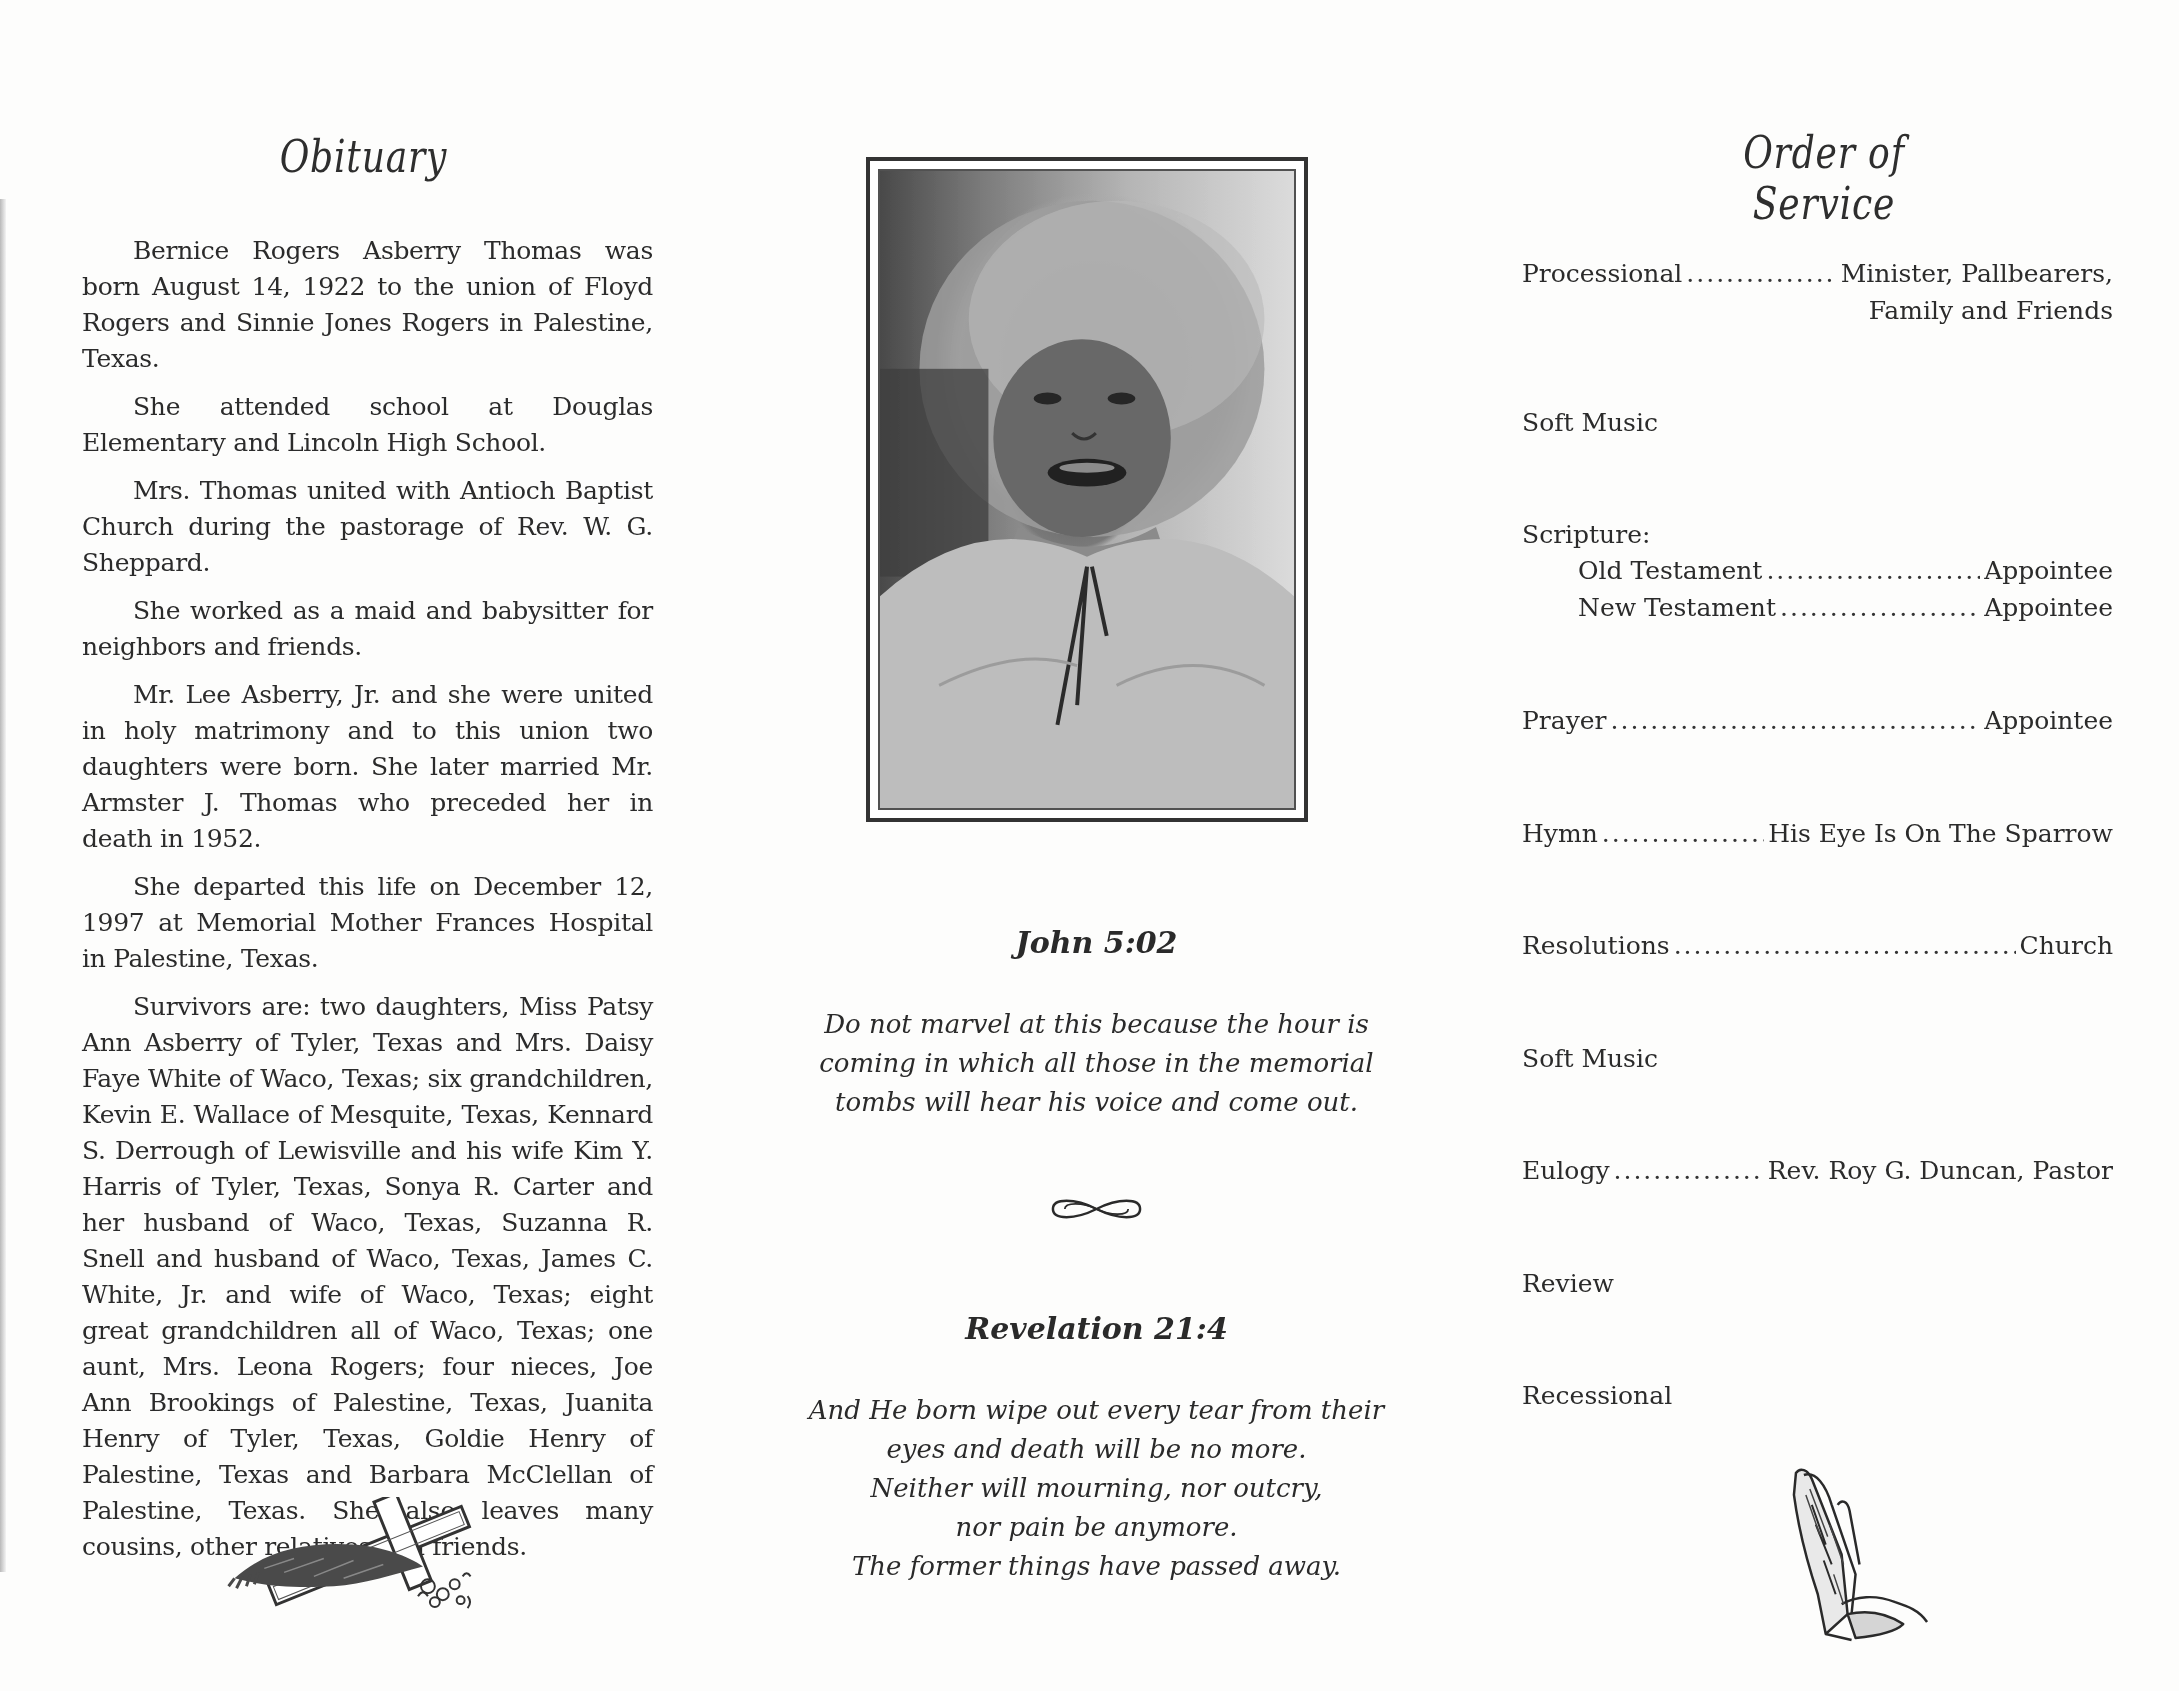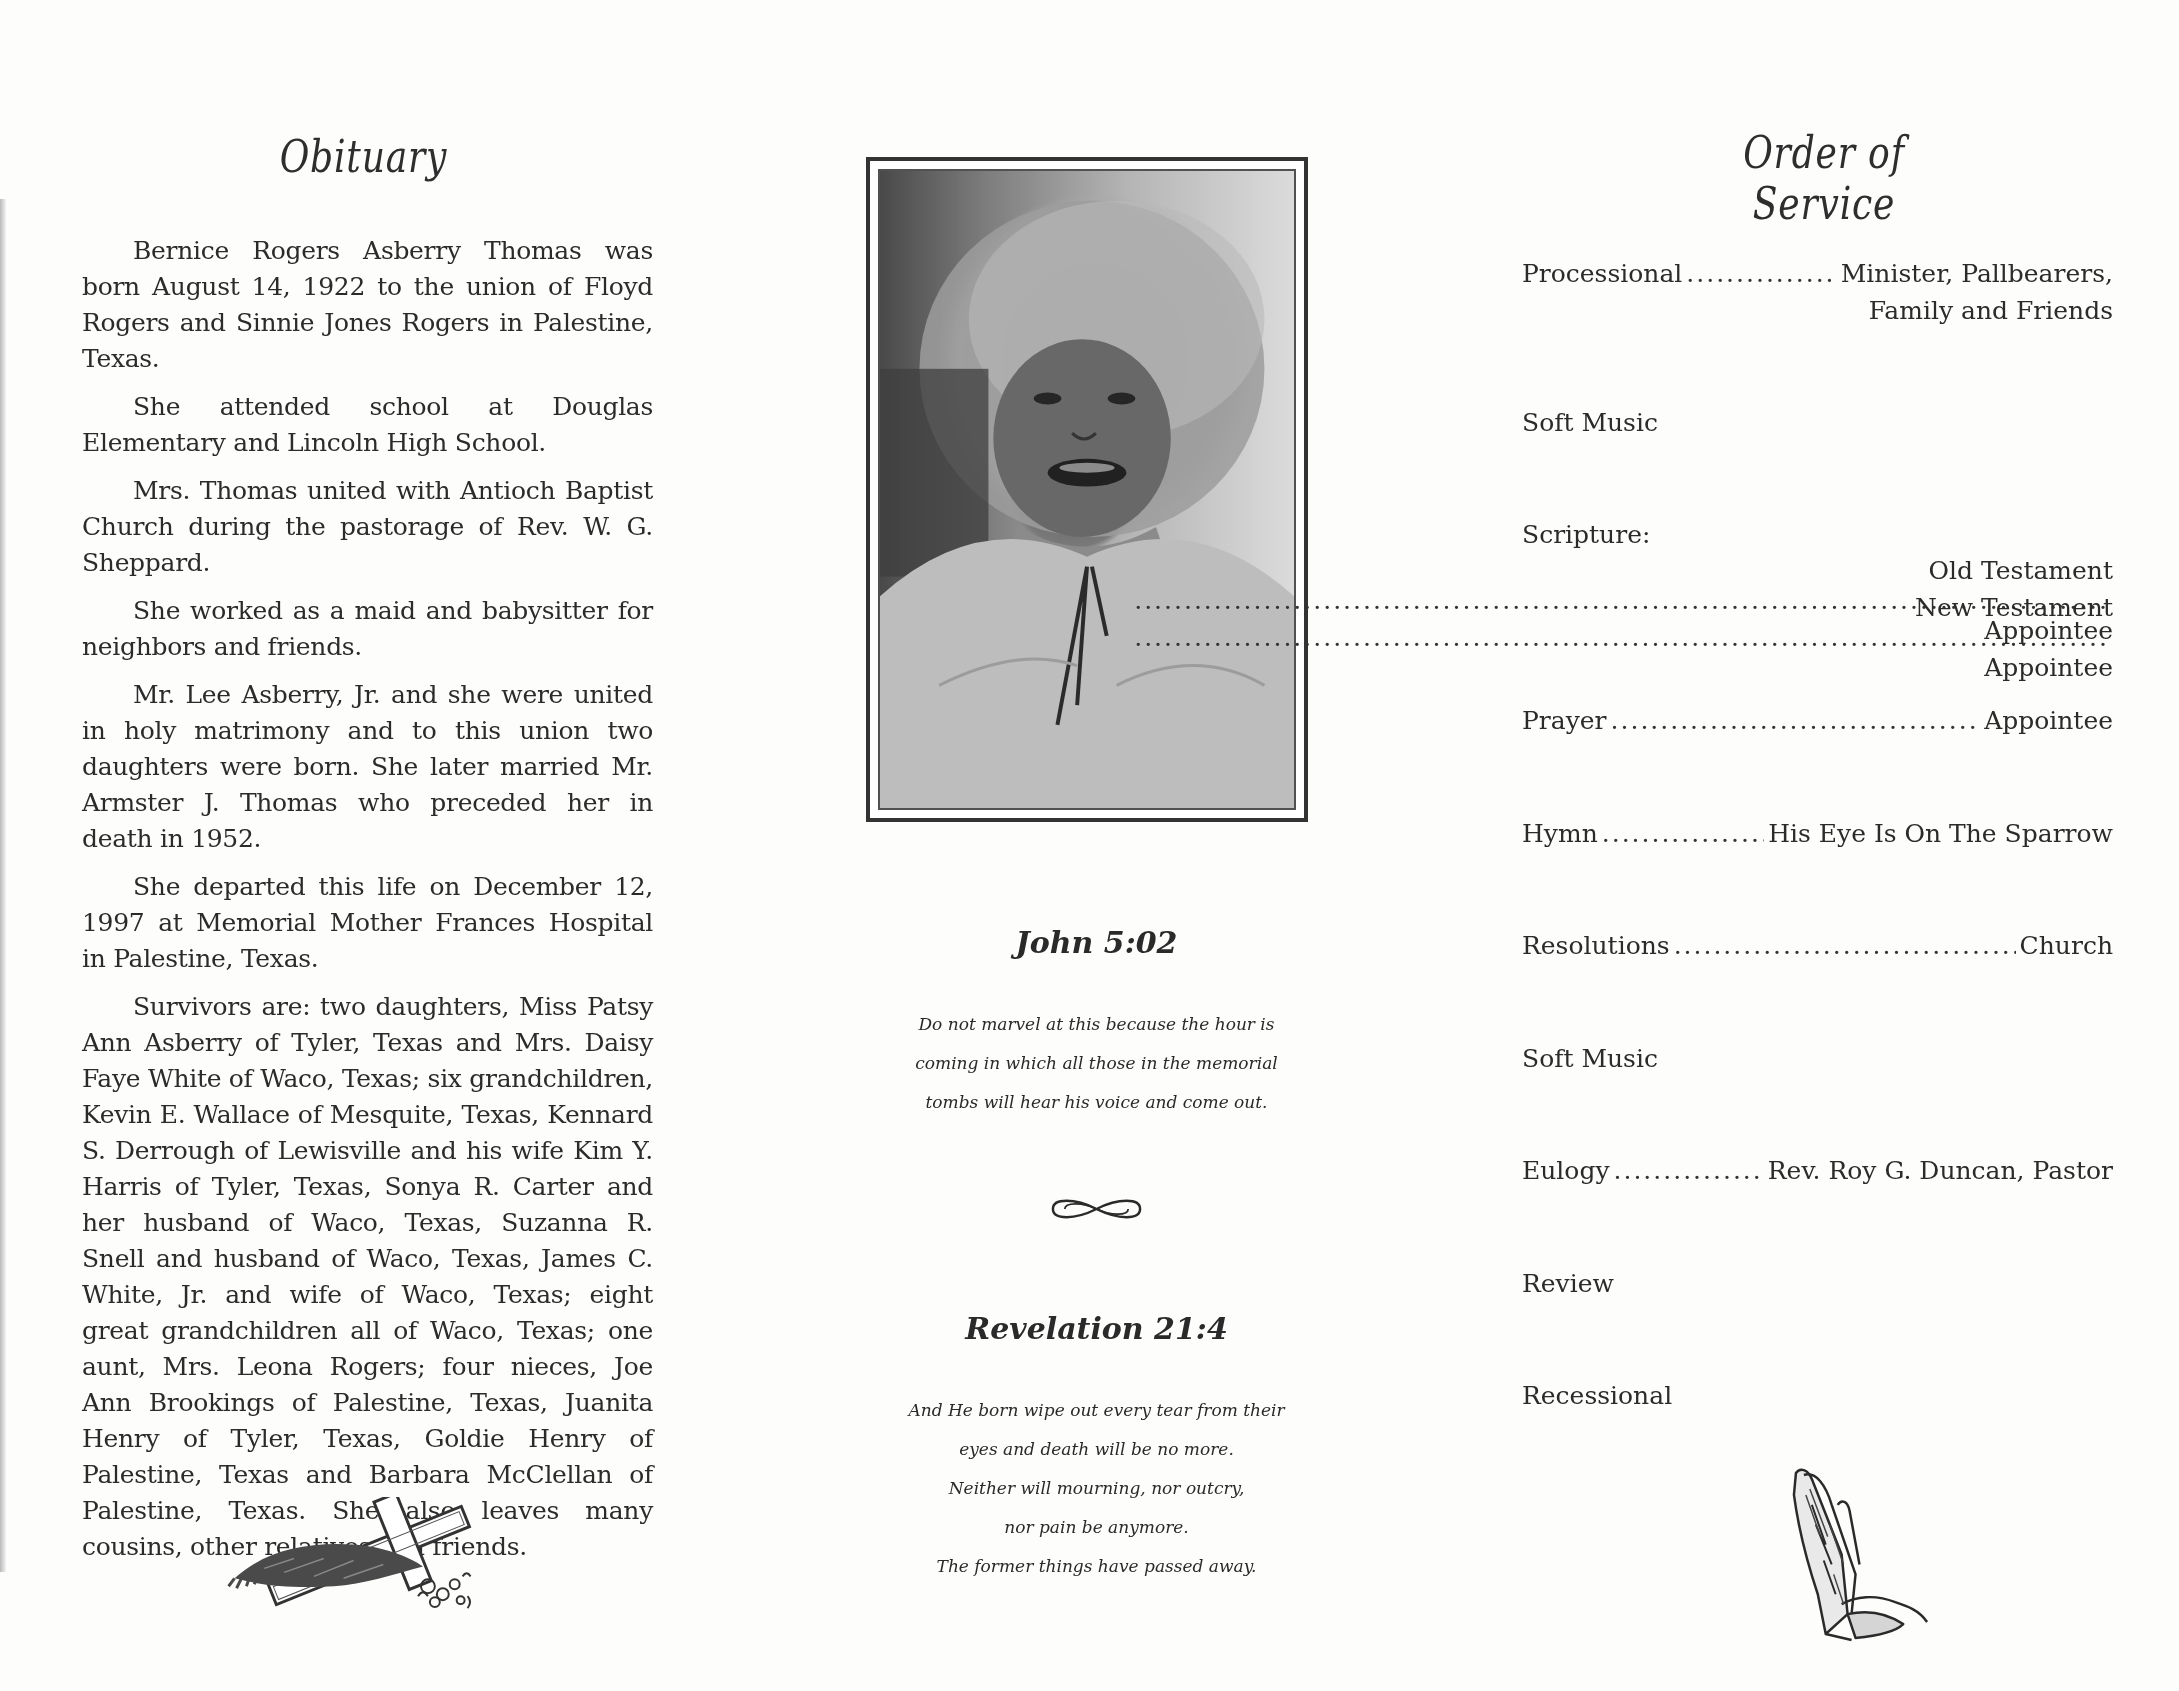--- a/index.html
+++ b/index.html
@@ -52,35 +52,35 @@
   }
   .photo-inner svg { position: absolute; left: 0; top: 0; width: 100%; height: 100%; }
   .verse-ref {
     position: absolute; left: 796px; width: 601px; text-align: center;
     font-weight: bold; font-style: italic; font-size: 30px; color: #2a2a2a;
   }
   .ref1 { top: 925px; }
   .ref2 { top: 1311px; }
   .verse-text {
     position: absolute; left: 796px; width: 601px; text-align: center;
-    font-style: italic; font-size: 17px; line-height: 39px; color: #2a2a2a;
+    font-style: italic; font-size: 26px; line-height: 39px; color: #2a2a2a;
   }
   .verse-text div { white-space: nowrap; }
   .v1 { top: 1005px; }
   .v2 { top: 1391px; }
   .flourish { position: absolute; left: 1045px; top: 1192px; width: 103px; height: 34px; }
 
   
   .svc-title { left: 1660px; top: 127px; width: 328px; }
   .svc-row {
     position: absolute; left: 1522px; width: 591px;
     font-size: 25px; line-height: 30px; color: #2b2b2b;
     display: flex; align-items: flex-end; white-space: nowrap;
   }
-  .svc-row.indent { left: 1578px; width: 535px; flex-direction: column; }
+  .svc-row.indent { left: 1578px; width: 535px; }
   .svc-row .lbl { flex: 0 0 auto; }
   .svc-row .dots {
     flex: 1 1 auto; overflow: hidden; margin: 0 4px;
     letter-spacing: 2px; color: #333;
   }
   .svc-row .dots::before {
     content: "..................................................................................................";
   }
   .svc-row .val { flex: 0 0 auto; }
   .svc-cont {

